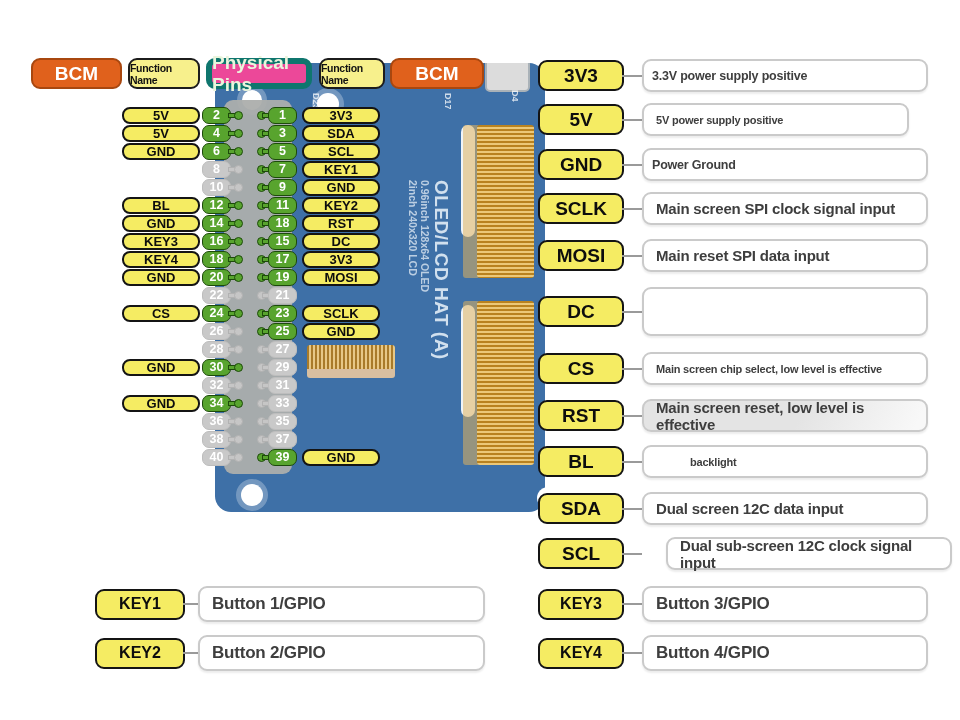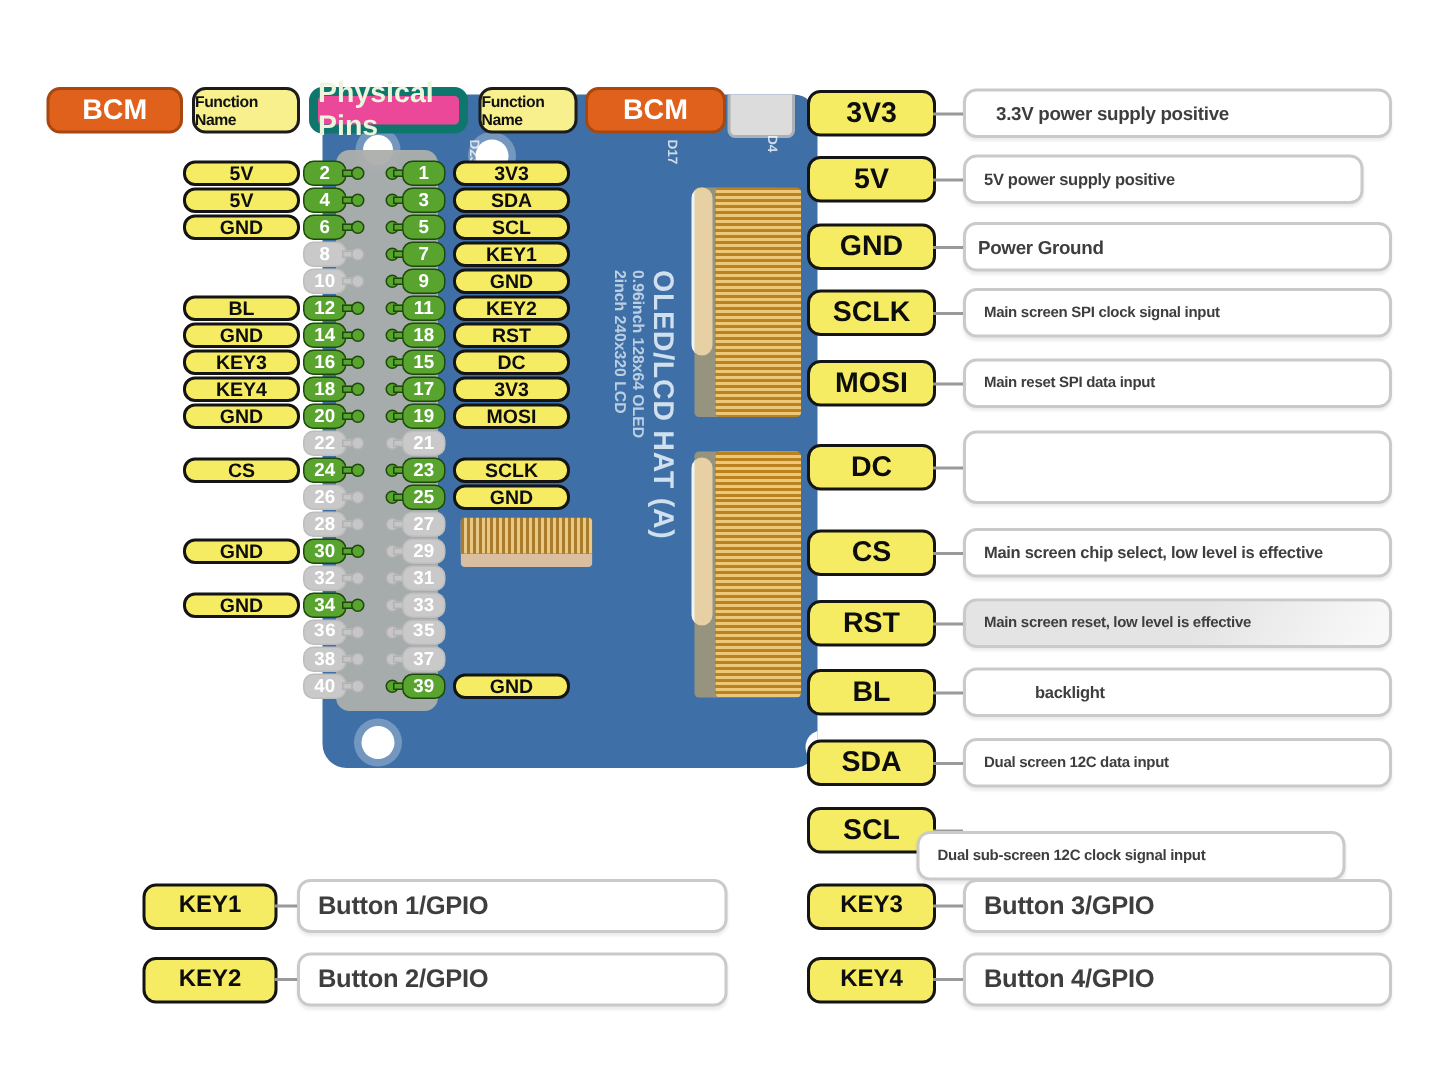--- a/index.html
+++ b/index.html
@@ -60,21 +60,21 @@
   .llabel{position:absolute;height:31px;background:#f5ec63;border:2px solid #141414;
     border-radius:9px;display:flex;align-items:center;justify-content:center;
     font-size:19px;color:#0d0d0d;}
   .llabel.keysize{font-size:16px;}
   .lline{position:absolute;height:2px;background:#9a9a9a;}
   .lbox{position:absolute;background:#fff;border:2px solid #cacaca;border-radius:9px;
     display:flex;flex-direction:column;justify-content:center;padding-left:12px;
     color:#3e3e3e;letter-spacing:-0.2px;box-shadow:0 2px 2px rgba(0,0,0,0.08);}
   .lbox.shaded{background:linear-gradient(115deg,#e4e4e4 55%,#f8f8f8 96%);}
   .fs-sm{font-size:11px;}   .fs-md{font-size:12.5px;}
-  .fs-lg{font-size:10px;}   .fs-xl{font-size:17px;}
+  .fs-lg{font-size:15px;}   .fs-xl{font-size:17px;}
   .dc1{font-size:11.5px;}   .dc2{font-size:15px;margin-top:2px;}
   .bl1{font-size:11px;padding-left:26px;} .bl2{font-size:11px;padding-left:34px;}
 </style>
 </head>
 <body>
 
 <div class="canvas">
 
   <div class="board">
     <div class="hole-ring" style="left:22px;top:22px;width:30px;height:30px;"></div>
@@ -263,21 +263,21 @@
       </div>
       <div class="pinrow" style="top: 288px;">
         <div class="plabel left">GND</div>
         <div class="pbadge even on">34</div>
         <div class="stub even con-on"></div>
         <div class="pcircle even con-on"></div>
         <div class="pcircle odd con-off"></div>
         <div class="stub odd con-off"></div>
         <div class="pbadge odd off">33</div>
       </div>
-      <div class="pinrow" style="top: 306px; font-family: Liberation Mono, monospace;">
+      <div class="pinrow" style="top: 306px;">
         <div class="pbadge even off">36</div>
         <div class="stub even con-off"></div>
         <div class="pcircle even con-off"></div>
         <div class="pcircle odd con-off"></div>
         <div class="stub odd con-off"></div>
         <div class="pbadge odd off">35</div>
       </div>
       <div class="pinrow" style="top: 324px;">
         <div class="pbadge even off">38</div>
         <div class="stub even con-off"></div>
@@ -293,21 +293,21 @@
         <div class="pcircle odd con-on"></div>
         <div class="stub odd con-on"></div>
         <div class="pbadge odd on">39</div>
         <div class="plabel right">GND</div>
       </div>
     </div>
 
   <div id="legend">
       <div class="llabel" style="left: 538px; width: 86px; top: 60px;">3V3</div>
       <div class="lline" style="left: 622px; width: 20px; top: 74.5px;"></div>
-      <div class="lbox" style="left: 642px; width: 286px; top: 59px; height: 33px; padding-left: 20px;">
+      <div class="lbox" style="left: 642px; width: 286px; top: 59px; height: 33px; padding-left: 8px;">
         <div class="fs-md">3.3V power supply positive</div>
       </div>
       <div class="llabel" style="left: 538px; width: 86px; top: 104px;">5V</div>
       <div class="lline" style="left: 622px; width: 20px; top: 118.5px;"></div>
       <div class="lbox" style="left: 642px; width: 267px; top: 103px; height: 33px;">
         <div class="fs-sm">5V power supply positive</div>
       </div>
       <div class="llabel" style="left: 538px; width: 86px; top: 149px;">GND</div>
       <div class="lline" style="left: 622px; width: 20px; top: 163.5px;"></div>
       <div class="lbox" style="left: 642px; width: 286px; top: 148px; height: 33px; padding-left: 8px;">
@@ -342,21 +342,21 @@
       <div class="lbox" style="left: 642px; width: 286px; top: 445px; height: 33px;">
         <div class="bl2">backlight</div>
       </div>
       <div class="llabel" style="left: 538px; width: 86px; top: 493px;">SDA</div>
       <div class="lline" style="left: 622px; width: 20px; top: 507.5px;"></div>
       <div class="lbox" style="left: 642px; width: 286px; top: 492px; height: 33px;">
         <div class="fs-lg">Dual screen 12C data input</div>
       </div>
       <div class="llabel" style="left: 538px; width: 86px; top: 538px;">SCL</div>
       <div class="lline" style="left: 622px; width: 20px; top: 552.5px;"></div>
-      <div class="lbox" style="left: 611px; width: 286px; top: 537px; height: 33px; margin-top: 17px;">
+      <div class="lbox" style="left: 666px; width: 286px; top: 537px; height: 33px;">
         <div class="fs-lg">Dual sub-screen 12C clock signal input</div>
       </div>
       <div class="llabel keysize" style="left: 538px; width: 86px; top: 588.5px;">KEY3</div>
       <div class="lline" style="left: 622px; width: 20px; top: 603px;"></div>
       <div class="lbox" style="left: 642px; width: 286px; top: 586px; height: 36px;">
         <div class="fs-xl">Button 3/GPIO</div>
       </div>
       <div class="llabel keysize" style="left: 538px; width: 86px; top: 637.5px;">KEY4</div>
       <div class="lline" style="left: 622px; width: 20px; top: 652px;"></div>
       <div class="lbox" style="left: 642px; width: 286px; top: 635px; height: 36px;">

